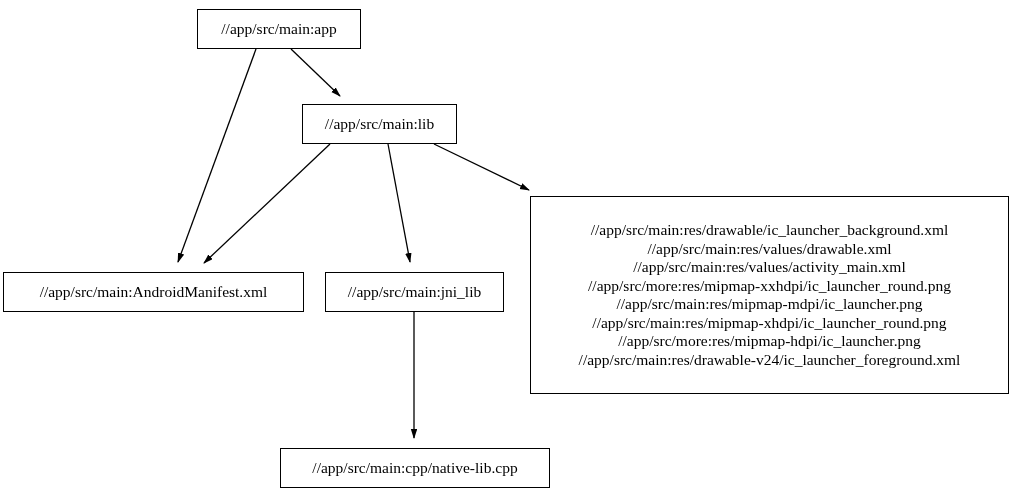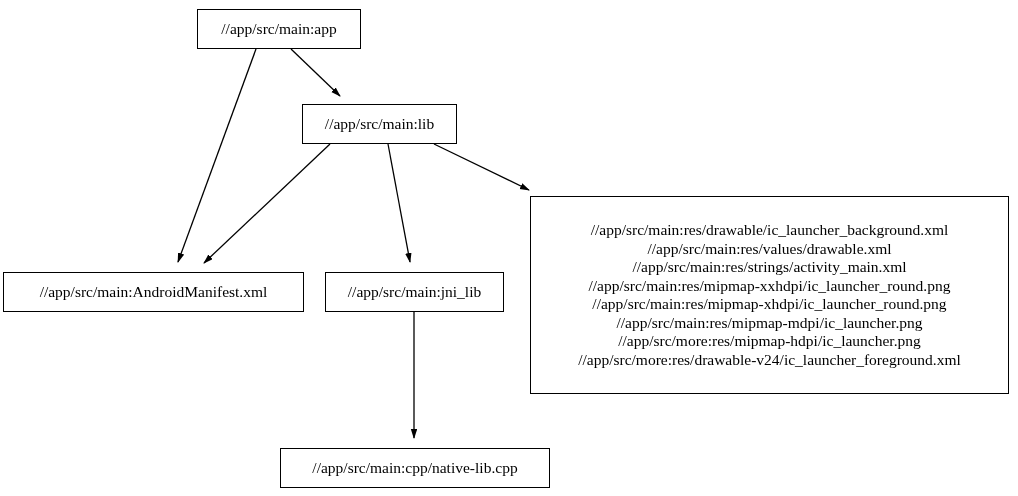--- a/index.html
+++ b/index.html
@@ -114,21 +114,21 @@
     <span class="label">//app/src/main:cpp/native-lib.cpp</span>
   </div>
 
   <div class="node" id="node-jni">
     <span class="label">//app/src/main:jni_lib</span>
   </div>
 
   <div class="node multi" id="node-res">
     <span class="line">//app/src/main:res/drawable/ic_launcher_background.xml</span>
     <span class="line">//app/src/main:res/values/drawable.xml</span>
-    <span class="line">//app/src/main:res/strings/activity_main.xml</span>
-    <span class="line">//app/src/main:res/mipmap-xxhdpi/ic_launcher_round.png</span>
+    <span class="line">//app/src/main:res/values/activity_main.xml</span>
+    <span class="line">//app/src/more:res/mipmap-xxhdpi/ic_launcher_round.png</span>
+    <span class="line">//app/src/main:res/mipmap-mdpi/ic_launcher.png</span>
     <span class="line">//app/src/main:res/mipmap-xhdpi/ic_launcher_round.png</span>
-    <span class="line">//app/src/main:res/mipmap-mdpi/ic_launcher.png</span>
     <span class="line">//app/src/more:res/mipmap-hdpi/ic_launcher.png</span>
-    <span class="line">//app/src/more:res/drawable-v24/ic_launcher_foreground.xml</span>
+    <span class="line">//app/src/main:res/drawable-v24/ic_launcher_foreground.xml</span>
   </div>
 
 </div>
 
 </body></html>

